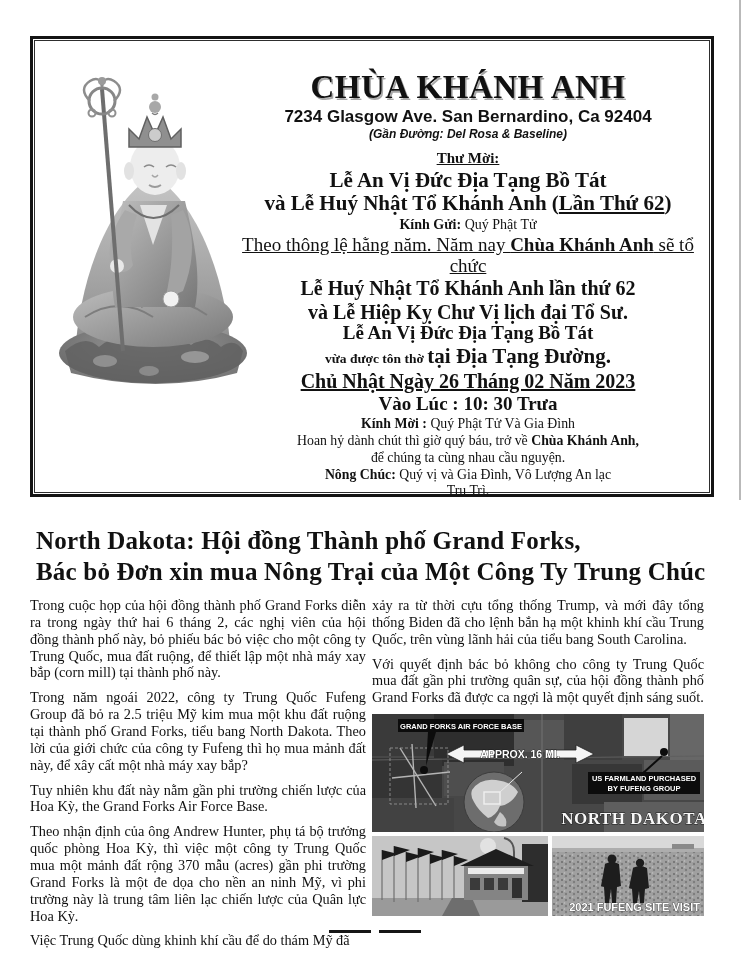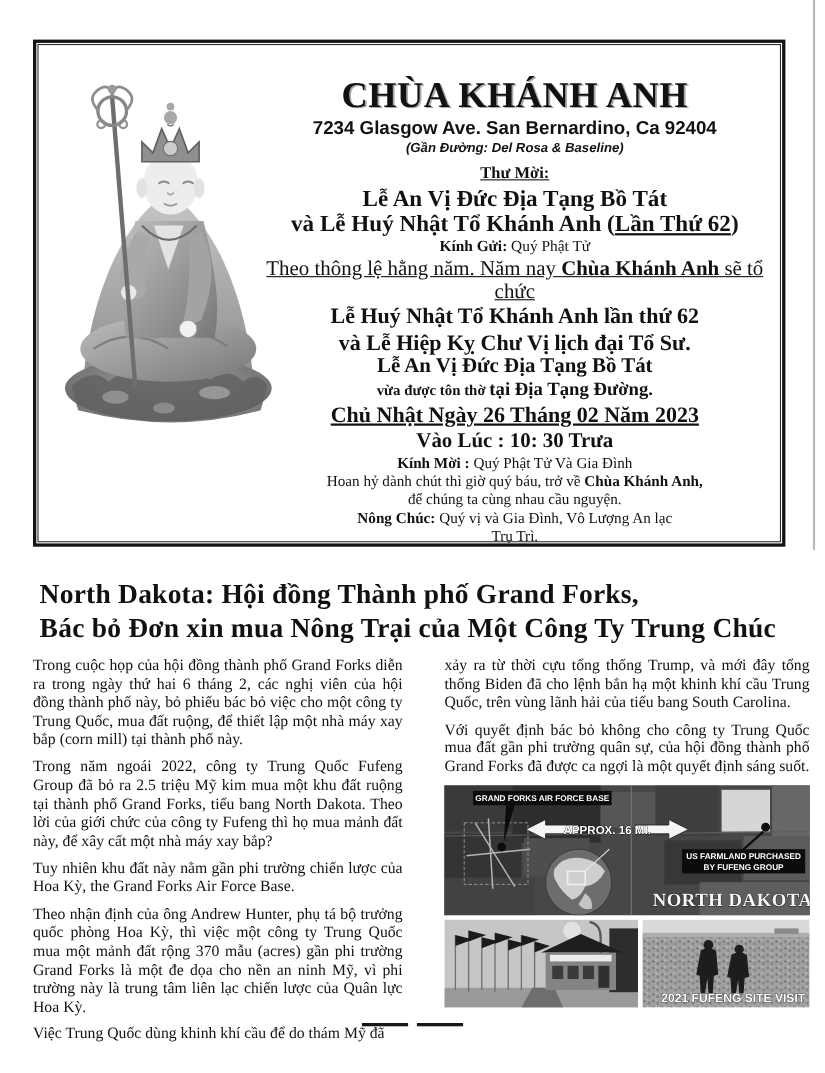--- a/index.html
+++ b/index.html
@@ -23,35 +23,35 @@
   .fl-thumoi{font-size:15px;font-weight:700;text-decoration:underline;margin-top:9px;}
   .fl-c1{font-size:21px;font-weight:700;margin-top:2px;line-height:1.1;}
   .fl-c2{font-size:21px;font-weight:700;line-height:1.1;}
   .fl-kg{font-size:14px;margin-top:2px;}
   .fl-theo{font-size:19px;margin-top:1px;text-decoration:underline;}
   .fl-ev{font-size:20px;font-weight:700;margin-top:1px;line-height:1.12;}
   .fl-cung{font-size:13.5px;font-weight:700;margin-top:2px;}
   .fl-also{font-size:19px;font-weight:700;line-height:1.1;}
   .fl-vua{margin-top:1px;line-height:1.05;}
   .fl-vua .small-b{font-size:13.5px;font-weight:700;}
-  .fl-vua .big-b{font-size:17px;font-weight:700;}
+  .fl-vua .big-b{font-size:21px;font-weight:700;}
   .fl-date{font-size:20px;font-weight:700;text-decoration:underline;margin-top:3px;line-height:1.1;}
   .fl-time{font-size:19px;font-weight:700;margin-top:2px;line-height:1.1;}
   .fl-note{font-size:13.8px;margin-top:1px;line-height:1.15;}
   .fl-abbot{font-size:15px;font-weight:700;font-style:italic;margin-top:1px;}
   .b{font-weight:700;}
   .u{text-decoration:underline;}
 
   
   .headline{position:absolute;left:36px;top:526px;width:700px;font-size:25px;font-weight:700;
             line-height:1.22;letter-spacing:.2px;}
   .col{position:absolute;top:597px;font-size:14.3px;line-height:1.18;text-align:justify;}
   .col p{margin:0 0 8px 0;}
   .col-left{left:30px;width:336px;}
-  .col-right{left:404px;width:332px;}
+  .col-right{left:372px;width:332px;}
   .map-figure{display:block;width:332px;height:118px;margin-top:5px;background:#444;}
   .photo-row{display:flex;gap:4px;margin-top:4px;}
   .photo-row svg{display:block;}
 
   
   .footer{position:absolute;left:0;top:930px;width:750px;display:flex;align-items:center;
           justify-content:center;gap:8px;}
   .footer .rule{width:42px;height:3px;background:#161616;}
   .footer .footer-text{font-family:"Liberation Sans",sans-serif;font-weight:700;font-size:12.5px;
           letter-spacing:.2px;color:#161616;}

